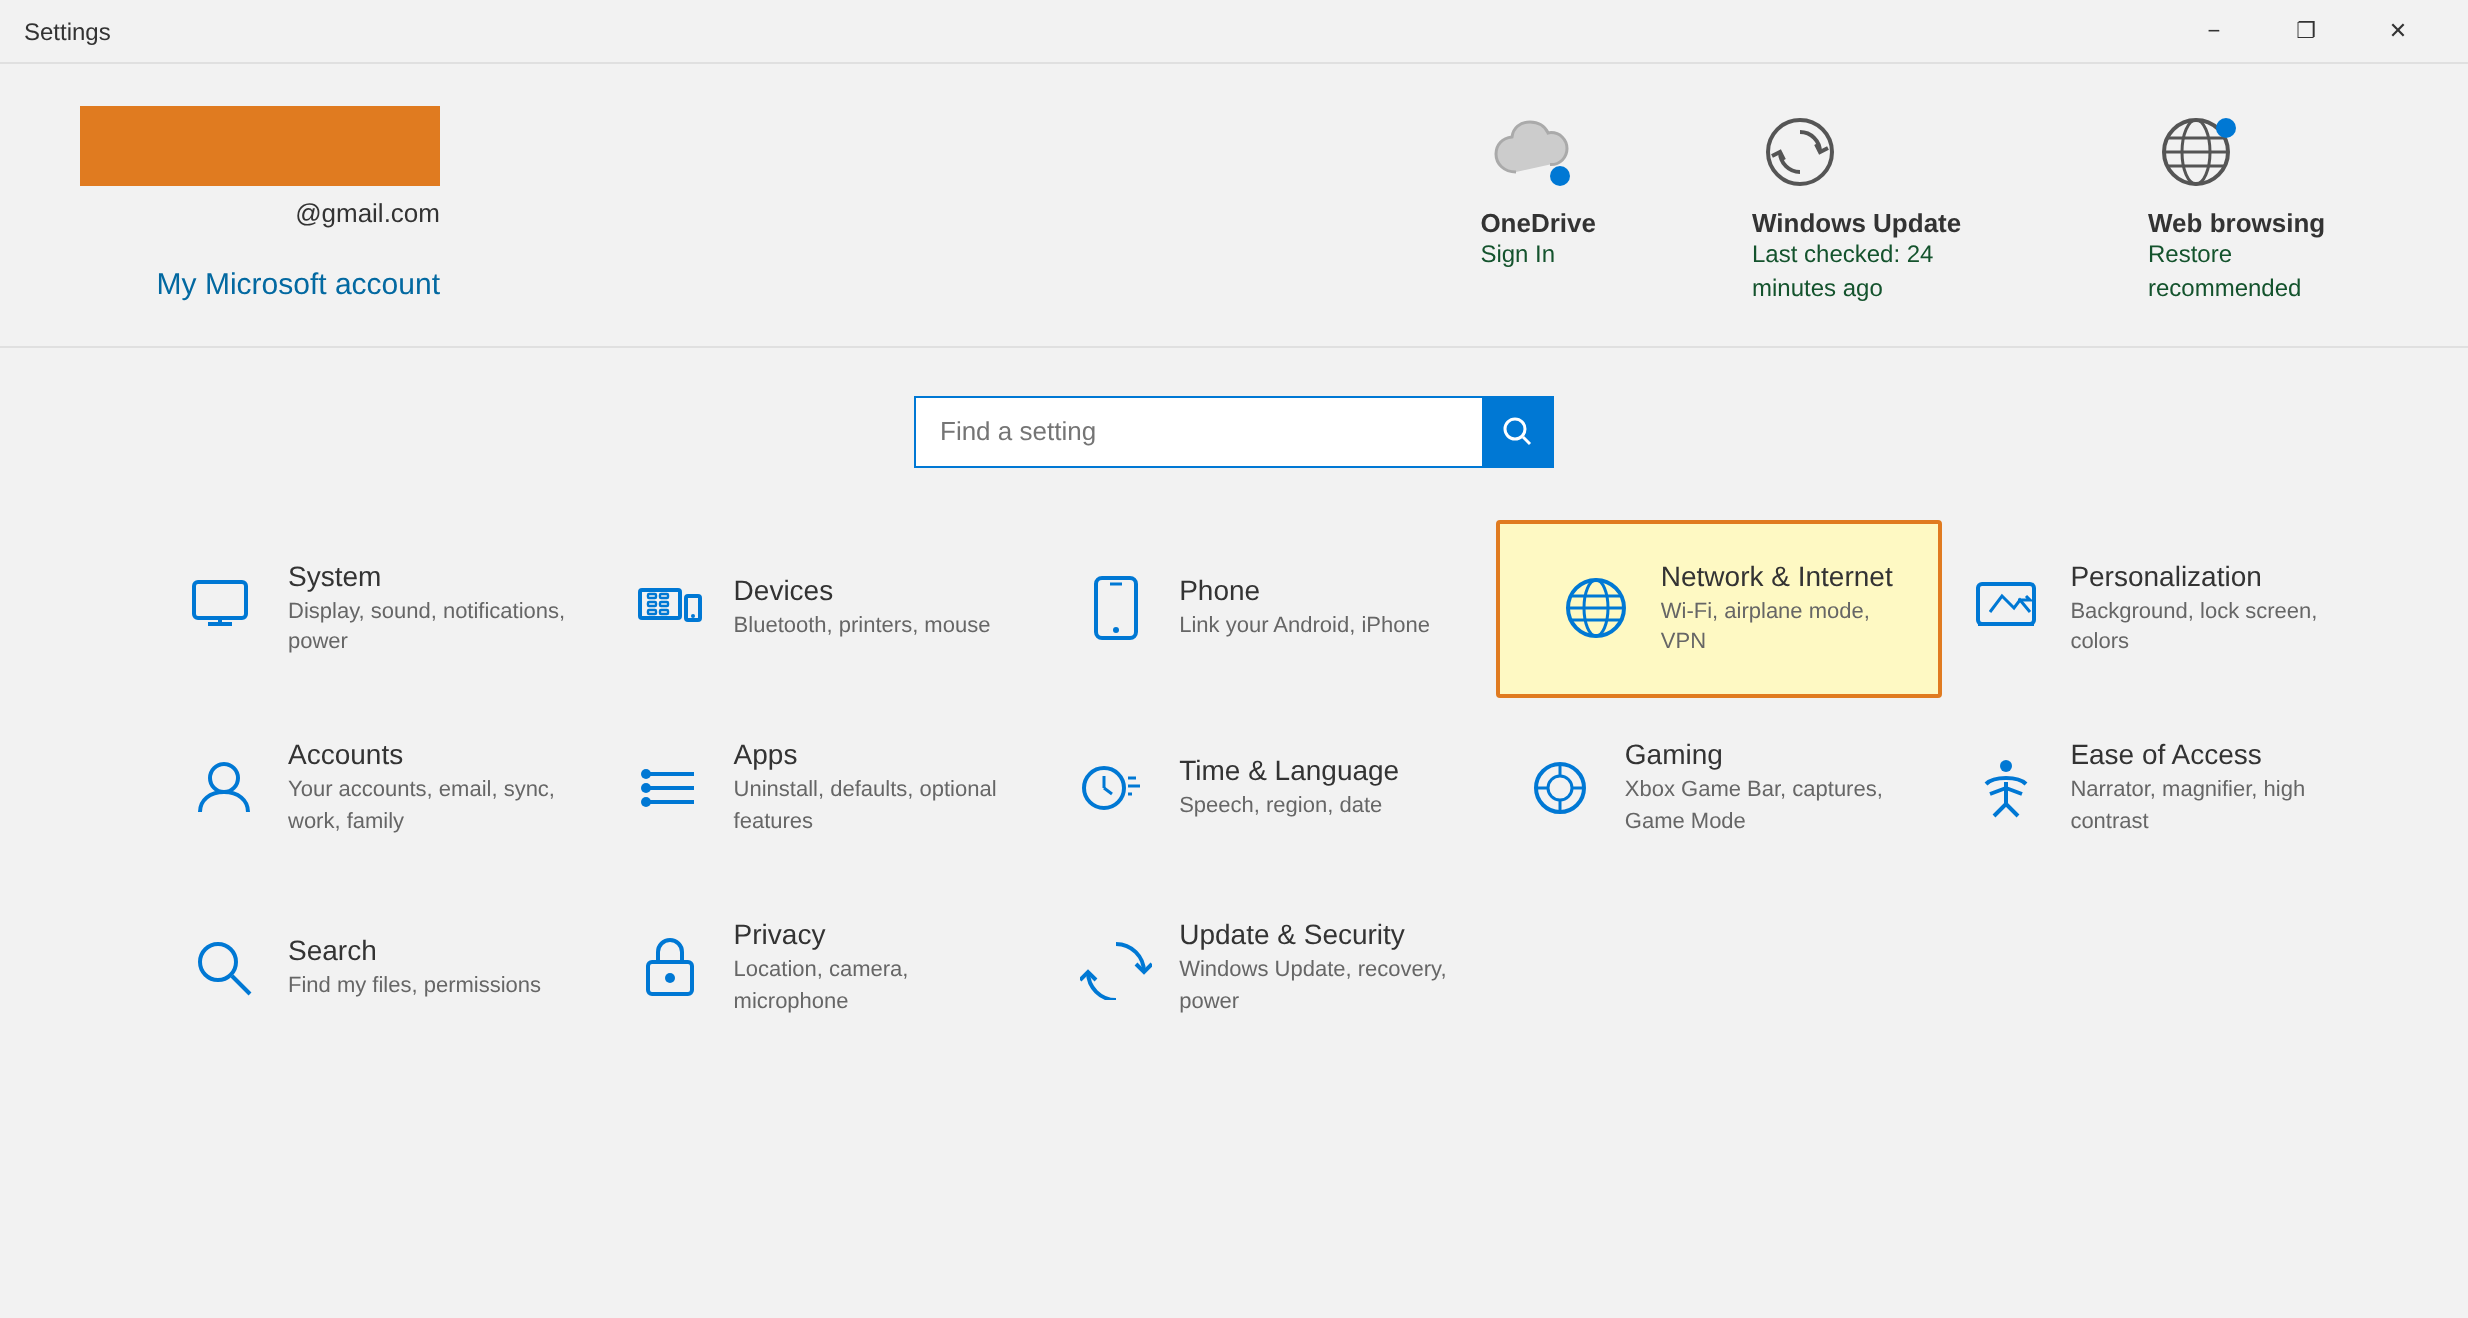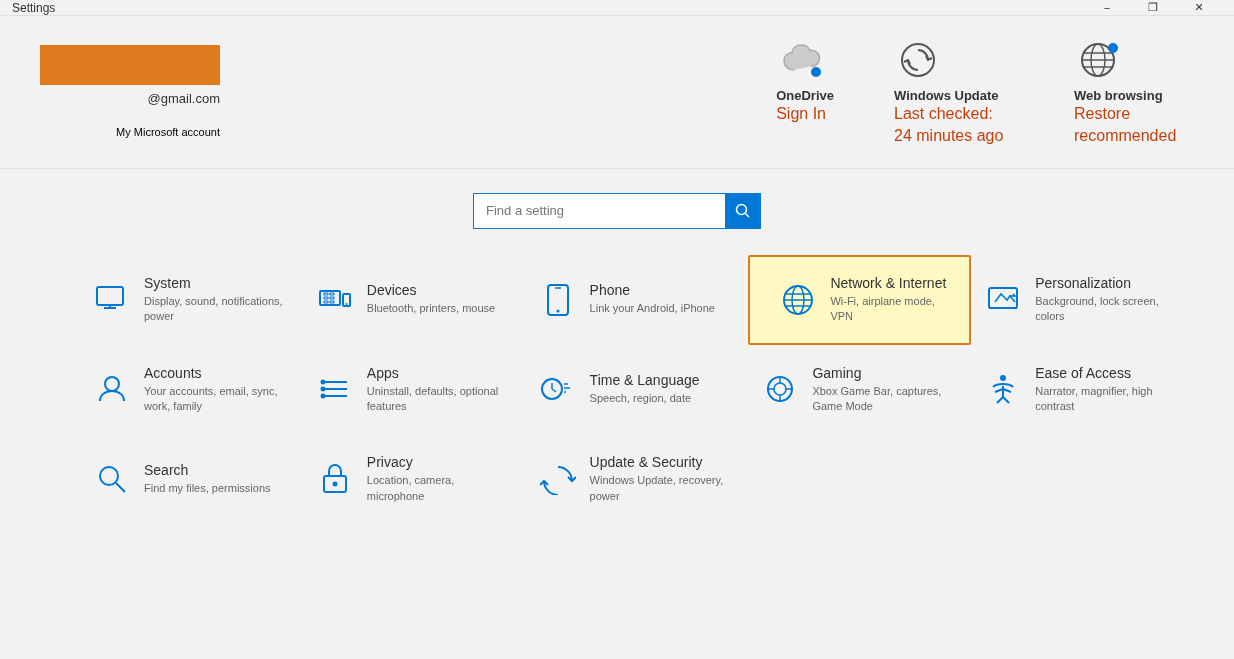--- a/index.html
+++ b/index.html
@@ -10,21 +10,21 @@
       font-family: 'Segoe UI', Arial, sans-serif;
       font-size: 13px;
       color: #333;
       overflow: hidden;
       position: relative;
     }
 
     
     .titlebar {
       background: #f2f2f2;
-      height: 16px;
+      height: 32px;
       display: flex;
       align-items: center;
       padding: 0 12px;
       justify-content: space-between;
       border-bottom: 1px solid #e0e0e0;
     }
     .titlebar-title {
       font-size: 12px;
       color: #333;
     }
@@ -65,30 +65,30 @@
       height: 40px;
       background: #e07b20;
       margin-bottom: 6px;
     }
     .user-email {
       font-size: 13px;
       color: #333;
       margin-bottom: 4px;
     }
     .user-account-link {
-      color: #000000;
-      font-size: 11px;
+      color: #0369a1;
+      font-size: 15px;
       cursor: pointer;
       text-decoration: none;
       margin-top: 16px;
     }
 
     .header-services {
       display: flex;
-      gap: 60px;
+      gap: 78px;
       margin-left: auto;
       align-items: flex-start;
     }
 
     .service-item {
       display: flex;
       flex-direction: column;
       align-items: flex-start;
       gap: 4px;
       cursor: pointer;
@@ -100,36 +100,36 @@
       align-items: center;
       justify-content: center;
       position: relative;
     }
     .service-title {
       font-size: 13px;
       color: #333;
       font-weight: 600;
     }
     .service-subtitle {
-      font-size: 16px;
-      color: #c2410c;
+      font-size: 12px;
+      color: #14532d;
       max-width: 120px;
       line-height: 1.4;
     }
 
     
     .search-section {
       display: flex;
       justify-content: center;
       padding: 24px 0 16px 0;
       background: #f2f2f2;
     }
     .search-box {
       position: relative;
-      width: 288px;
+      width: 320px;
     }
     .search-input {
       width: 100%;
       height: 36px;
       border: 1px solid #0078d4;
       background: #fff;
       padding: 0 36px 0 12px;
       font-size: 13px;
       outline: none;
       color: #999;

